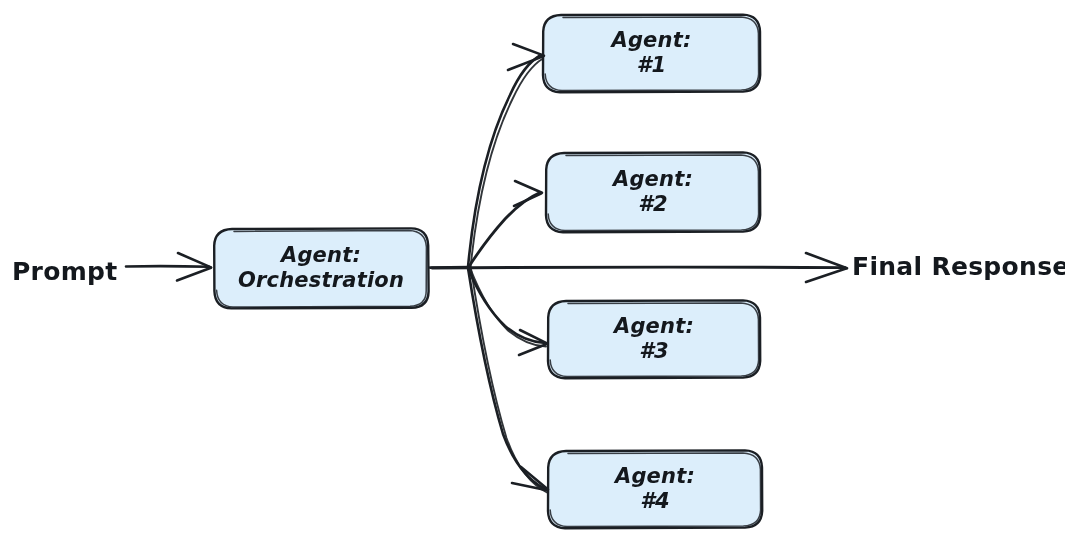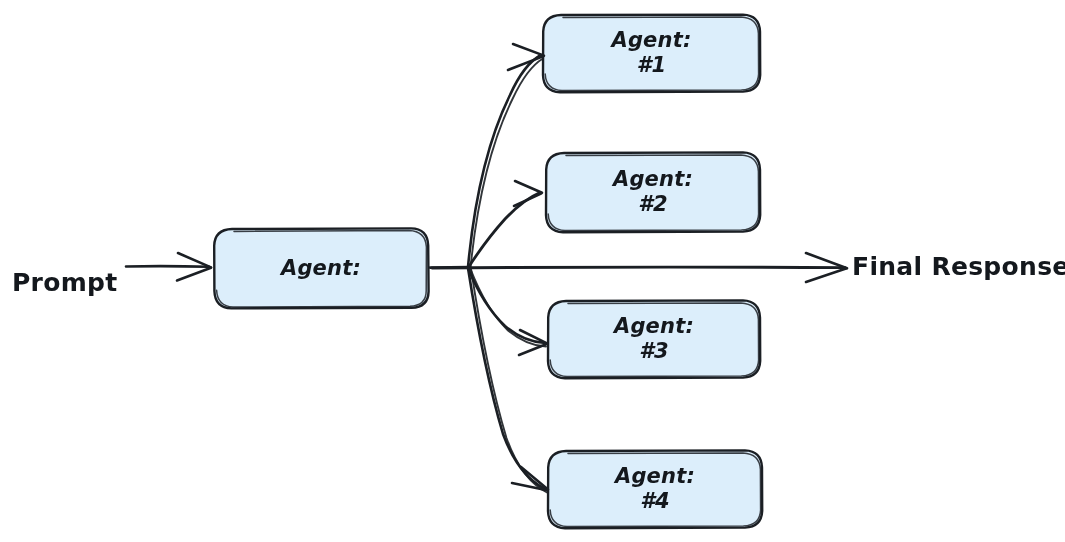--- a/index.html
+++ b/index.html
@@ -123,26 +123,27 @@
     </g>
 
     <g>
       <path d="M432,268 Q640,266.4 845,267.6" fill="none" stroke="#1b1f24" stroke-width="2.8" stroke-linecap="round"></path>
       <path d="M806,253 L847,268.2" fill="none" stroke="#1b1f24" stroke-width="2.6" stroke-linecap="round"></path>
       <path d="M806,282 L846,268.6" fill="none" stroke="#1b1f24" stroke-width="2.6" stroke-linecap="round"></path>
     </g>
 
   </svg>
 
-  <div class="plain-text" style="left:12px; top:268px;">Prompt</div>
+  <div class="plain-text" style="left:12px; top:257px;">Prompt</div>
 
   <div class="plain-text" style="left:852px; top:252px;">Final Response</div>
 
   <div class="node-label" style="left:214px; top:228px; width:214px; height:80px;">
     <span class="ln">Agent:</span>
+    <span class="ln">Orchestration</span>
   </div>
 
   <div class="node-label" style="left:543px; top:14px; width:217px; height:78px;">
     <span class="ln">Agent:</span>
     <span class="ln">#1</span>
   </div>
 
   <div class="node-label" style="left:546px; top:152px; width:214px; height:80px;">
     <span class="ln">Agent:</span>
     <span class="ln">#2</span>

